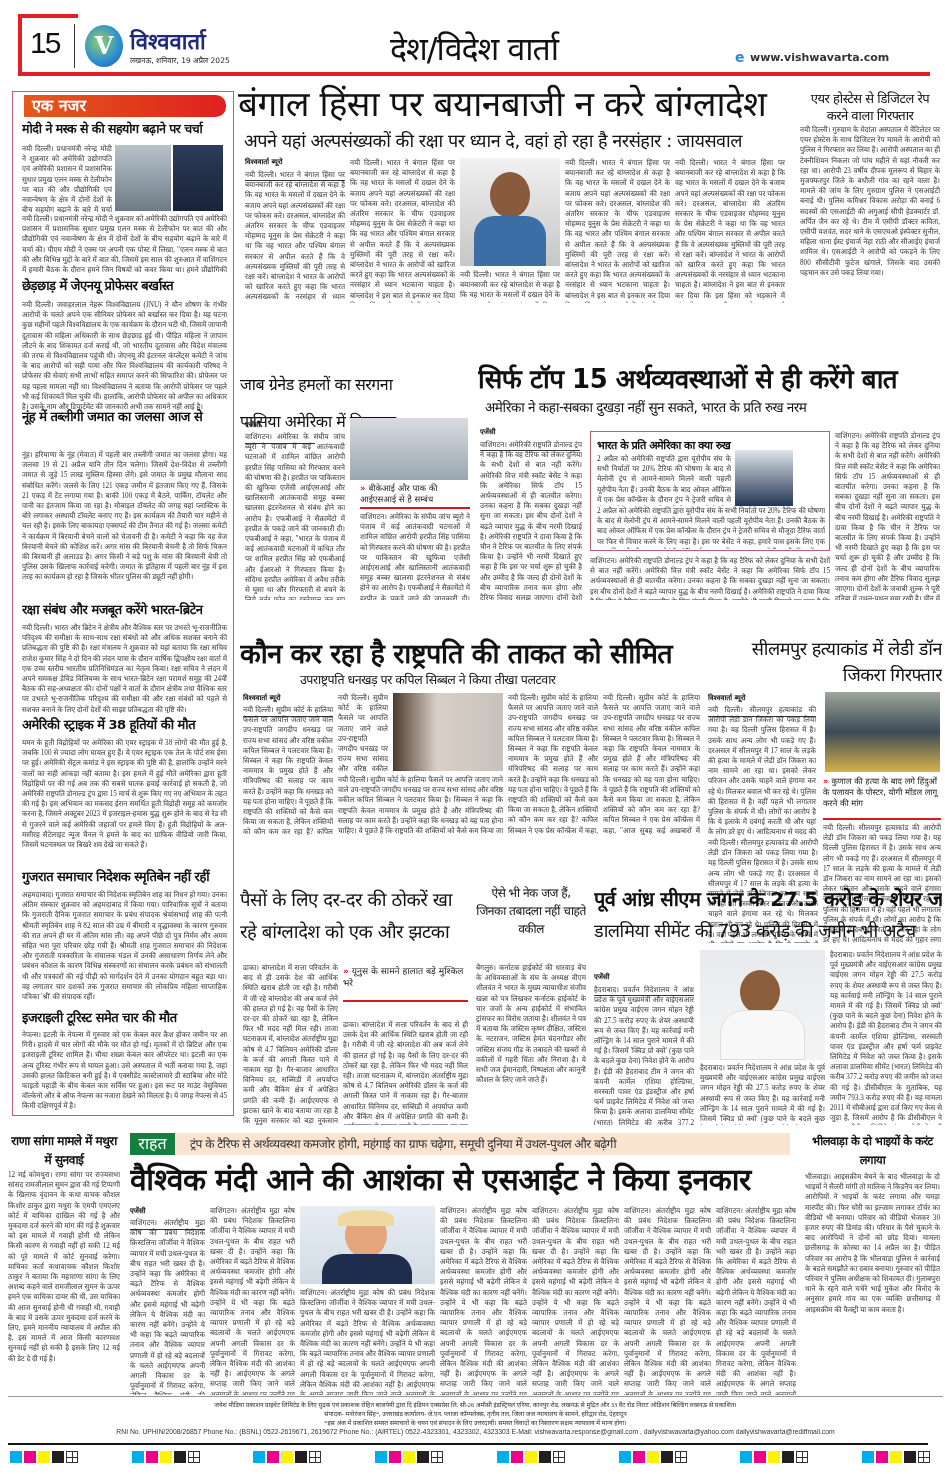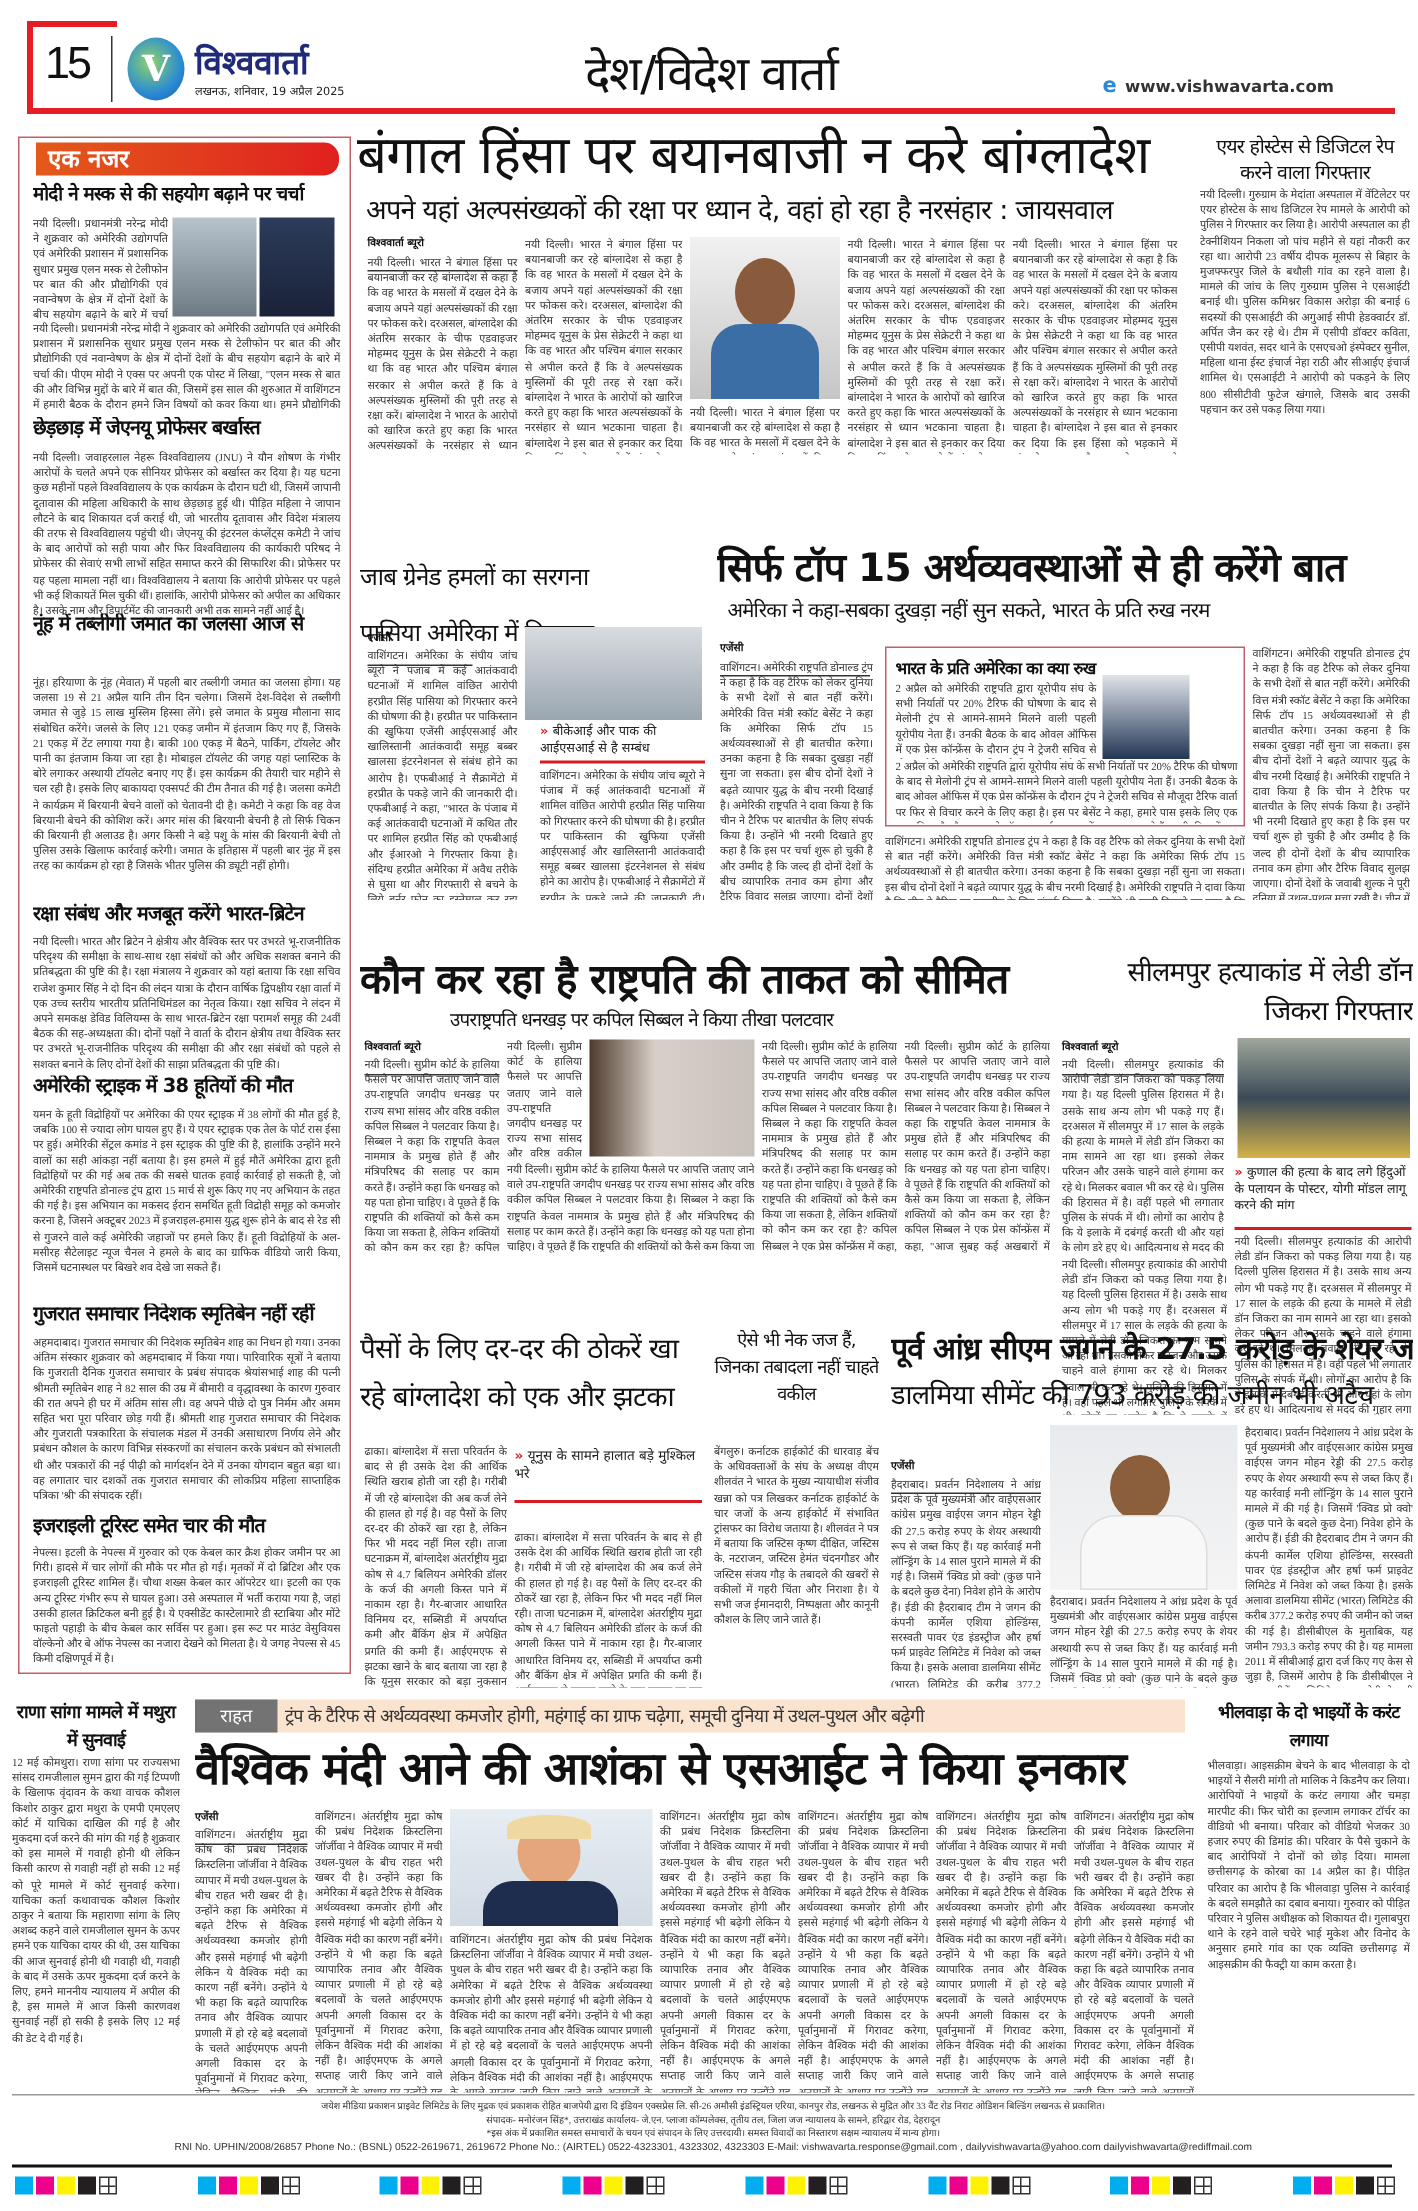--- a/index.html
+++ b/index.html
@@ -142,21 +142,21 @@
   <div style="position:absolute;left:40px;top:20px;width:40px;height:44px;border-radius:50%;background:#8b5e3c"></div>
   <div style="position:absolute;left:20px;top:60px;width:85px;height:50px;border-radius:24px 24px 0 0;background:#f8f8f8;border:1px solid #ddd"></div>
 </div>
 <div class="abs txt" style="left:700px;top:1063px;width:125px;height:62px">हैदराबाद। प्रवर्तन निदेशालय ने आंध्र प्रदेश के पूर्व मुख्यमंत्री और वाईएसआर कांग्रेस प्रमुख वाईएस जगन मोहन रेड्डी की 27.5 करोड़ रुपए के शेयर अस्थायी रूप से जब्त किए हैं। यह कार्रवाई मनी लॉन्ड्रिंग के 14 साल पुराने मामले में की गई है। जिसमें 'क्विड प्रो क्वो' (कुछ पाने के बदले कुछ देना) निवेश होने के आरोप हैं। ईडी की हैदराबाद टीम ने जगन की कंपनी कार्मेल एशिया होल्डिंग्स, सरस्वती पावर एंड इंडस्ट्रीज और हर्षा फर्म प्राइवेट लिमिटेड में निवेश को जब्त किया है। इसके अलावा डालमिया सीमेंट (भारत) लिमिटेड की करीब 377.2 करोड़ रुपए की जमीन को जब्त की गई है। डीसीबीएल के मुताबिक, यह जमीन 793.3 करोड़ रुपए की है। यह मामला 2011 में सीबीआई द्वारा दर्ज किए गए केस से जुड़ा है, जिसमें आरोप है कि डीसीबीएल ने रघुराम सीमेंट्स लिमिटेड (जगन रेड्डी से जुड़ी कंपनी) में 95 करोड़ रुपए निवेश किए थे। इसके बदले में जगन ने अपने पिता, तत्कालीन मुख्यमंत्री वाईएस राजशेखर रेड्डी के प्रभाव का इस्तेमाल कर डीसीबीएल को आंध्र प्रदेश के कडप्पा जिले में 407 हेक्टेयर की खनन लीज दिलवाई थी। सीबीआई ने 2013 में जगन, डीसीबीएल और अन्य के खिलाफ चार्जशीट की थी जिसमें भ्रष्टाचार निवारण अधिनियम की धाराओं में आरोप लगाए गए थे।</div>
 <div class="abs txt" style="left:830px;top:950px;width:112px;height:175px">हैदराबाद। प्रवर्तन निदेशालय ने आंध्र प्रदेश के पूर्व मुख्यमंत्री और वाईएसआर कांग्रेस प्रमुख वाईएस जगन मोहन रेड्डी की 27.5 करोड़ रुपए के शेयर अस्थायी रूप से जब्त किए हैं। यह कार्रवाई मनी लॉन्ड्रिंग के 14 साल पुराने मामले में की गई है। जिसमें 'क्विड प्रो क्वो' (कुछ पाने के बदले कुछ देना) निवेश होने के आरोप हैं। ईडी की हैदराबाद टीम ने जगन की कंपनी कार्मेल एशिया होल्डिंग्स, सरस्वती पावर एंड इंडस्ट्रीज और हर्षा फर्म प्राइवेट लिमिटेड में निवेश को जब्त किया है। इसके अलावा डालमिया सीमेंट (भारत) लिमिटेड की करीब 377.2 करोड़ रुपए की जमीन को जब्त की गई है। डीसीबीएल के मुताबिक, यह जमीन 793.3 करोड़ रुपए की है। यह मामला 2011 में सीबीआई द्वारा दर्ज किए गए केस से जुड़ा है, जिसमें आरोप है कि डीसीबीएल ने रघुराम सीमेंट्स लिमिटेड (जगन रेड्डी से जुड़ी कंपनी) में 95 करोड़ रुपए निवेश किए थे। इसके बदले में जगन ने अपने पिता, तत्कालीन मुख्यमंत्री वाईएस राजशेखर रेड्डी के प्रभाव का इस्तेमाल कर डीसीबीएल को आंध्र प्रदेश के कडप्पा जिले में 407 हेक्टेयर की खनन लीज दिलवाई थी। सीबीआई ने 2013 में जगन, डीसीबीएल और अन्य के खिलाफ चार्जशीट की थी जिसमें भ्रष्टाचार निवारण अधिनियम की धाराओं में आरोप लगाए गए थे।</div>
 
 <div class="abs hd" style="left:8px;top:1132px;width:112px;font-size:12px;line-height:19px;white-space:normal;text-align:center;font-weight:bold">राणा सांगा मामले में मथुरा में सुनवाई</div>
 <div class="abs txt" style="left:8px;top:1170px;width:112px;height:225px">12 मई कोमथुरा। राणा सांगा पर राज्यसभा सांसद रामजीलाल सुमन द्वारा की गई टिप्पणी के खिलाफ वृंदावन के कथा वाचक कौशल किशोर ठाकुर द्वारा मथुरा के एमपी एमएलए कोर्ट में याचिका दाखिल की गई है और मुकदमा दर्ज करने की मांग की गई है शुक्रवार को इस मामले में गवाही होनी थी लेकिन किसी कारण से गवाही नहीं हो सकी 12 मई को पूरे मामले में कोर्ट सुनवाई करेगा। याचिका कर्ता कथावाचक कौशल किशोर ठाकुर ने बताया कि महाराणा सांगा के लिए अशब्द कहने वाले रामजीलाल सुमन के ऊपर हमने एक याचिका दायर की थी, उस याचिका की आज सुनवाई होनी थी गवाही थी, गवाही के बाद में उसके ऊपर मुकदमा दर्ज करने के लिए, हमने माननीय न्यायालय में अपील की है, इस मामले में आज किसी कारणवश सुनवाई नहीं हो सकी है इसके लिए 12 मई की डेट दे दी गई है।</div>
 
 <div class="abs" style="left:130px;top:1133px;width:660px;height:22px;background:#fbe4cf"></div>
-<div class="abs" style="left:130px;top:1133px;width:55px;height:22px;background:#737373;color:#fff;font-size:12px;text-align:center;line-height:22px">राहत</div>
+<div class="abs" style="left:130px;top:1133px;width:45px;height:22px;background:#15803d;color:#fff;font-size:16px;text-align:center;line-height:22px">राहत</div>
 <div class="abs hd" style="left:190px;top:1135px;width:600px;font-size:12px;line-height:18px;color:#333">ट्रंप के टैरिफ से अर्थव्यवस्था कमजोर होगी, महंगाई का ग्राफ चढ़ेगा, समूची दुनिया में उथल-पुथल और बढ़ेगी</div>
 <div class="abs hd" style="left:130px;top:1158px;width:665px;font-size:30px;line-height:44px;font-weight:bold">वैश्विक मंदी आने की आशंका से एसआईट ने किया इनकार</div>
 <div class="abs byl" style="left:130px;top:1206px;width:75px">एजेंसी</div>
 <div class="abs txt" style="left:130px;top:1218px;width:75px;height:177px">वाशिंगटन। अंतर्राष्ट्रीय मुद्रा कोष की प्रबंध निदेशक क्रिस्टलिना जॉर्जीवा ने वैश्विक व्यापार में मची उथल-पुथल के बीच राहत भरी खबर दी है। उन्होंने कहा कि अमेरिका में बढ़ते टैरिफ से वैश्विक अर्थव्यवस्था कमजोर होगी और इससे महंगाई भी बढ़ेगी लेकिन ये वैश्विक मंदी का कारण नहीं बनेंगे। उन्होंने ये भी कहा कि बढ़ते व्यापारिक तनाव और वैश्विक व्यापार प्रणाली में हो रहे बड़े बदलावों के चलते आईएमएफ अपनी अगली विकास दर के पूर्वानुमानों में गिरावट करेगा, लेकिन वैश्विक मंदी की आशंका नहीं है। आईएमएफ के अगले सप्ताह जारी किए जाने वाले अनुमानों के आधार पर उन्होंने यह बात कही। जॉर्जीवा ने कहा कि अमेरिका की ओर से लगाए गए नए टैरिफ और चीन तथा यूरोपीय संघ की ओर से की गई जवाबी कार्रवाई ने वैश्विक व्यापार व्यवस्था को झकझोर दिया है। इससे व्यापार नीति में अत्यधिक अनिश्चितताएं और वित्तीय बाजारों में इक्विटी अस्थिरताएं देखने को मिल रही हैं। उन्होंने कहा, "व्यवधानों की लागत आती है, लेकिन हमारा अनुमान है कि दुनिया भर में मंदी का कारण नहीं बनेगी।" जॉर्जीवा ने कहा कि मंदी वाशिंगटन में विश्व बैंक की बैठक में भाग लेने वाले हैं। उन्होंने कहा कि शुल्क अनिश्चितता का कारण बनते हैं, जो महंगा पड़ सकता है। सप्लाई चैन की जटिलता से कई देशों में शुल्क के कारण एक-एक वस्तु की लागत प्रभावित हो सकती है। जॉर्जीवा ने कहा कि विश्व की वास्तविक अर्थव्यवस्था अभी भी मजबूत है-मजबूत श्रम बाजार और स्थिर वित्तीय प्रणाली। 'वर्ल्ड इकोनॉमिक आउटलुक' जारी करेगी। जॉर्जीवा ने यह नहीं बताया कि नए अनुमानों में कितनी गिरावट होगी, लेकिन उन्होंने देशों को सलाह दी कि वे व्यापार तनाव को कम करें।</div>
 <div class="abs txt" style="left:210px;top:1206px;width:85px;height:189px">वाशिंगटन। अंतर्राष्ट्रीय मुद्रा कोष की प्रबंध निदेशक क्रिस्टलिना जॉर्जीवा ने वैश्विक व्यापार में मची उथल-पुथल के बीच राहत भरी खबर दी है। उन्होंने कहा कि अमेरिका में बढ़ते टैरिफ से वैश्विक अर्थव्यवस्था कमजोर होगी और इससे महंगाई भी बढ़ेगी लेकिन ये वैश्विक मंदी का कारण नहीं बनेंगे। उन्होंने ये भी कहा कि बढ़ते व्यापारिक तनाव और वैश्विक व्यापार प्रणाली में हो रहे बड़े बदलावों के चलते आईएमएफ अपनी अगली विकास दर के पूर्वानुमानों में गिरावट करेगा, लेकिन वैश्विक मंदी की आशंका नहीं है। आईएमएफ के अगले सप्ताह जारी किए जाने वाले अनुमानों के आधार पर उन्होंने यह बात कही। जॉर्जीवा ने कहा कि अमेरिका की ओर से लगाए गए नए टैरिफ और चीन तथा यूरोपीय संघ की ओर से की गई जवाबी कार्रवाई ने वैश्विक व्यापार व्यवस्था को झकझोर दिया है। इससे व्यापार नीति में अत्यधिक अनिश्चितताएं और वित्तीय बाजारों में इक्विटी अस्थिरताएं देखने को मिल रही हैं। उन्होंने कहा, "व्यवधानों की लागत आती है, लेकिन हमारा अनुमान है कि दुनिया भर में मंदी का कारण नहीं बनेगी।" जॉर्जीवा ने कहा कि मंदी वाशिंगटन में विश्व बैंक की बैठक में भाग लेने वाले हैं। उन्होंने कहा कि शुल्क अनिश्चितता का कारण बनते हैं, जो महंगा पड़ सकता है। सप्लाई चैन की जटिलता से कई देशों में शुल्क के कारण एक-एक वस्तु की लागत प्रभावित हो सकती है। जॉर्जीवा ने कहा कि विश्व की वास्तविक अर्थव्यवस्था अभी भी मजबूत है-मजबूत श्रम बाजार और स्थिर वित्तीय प्रणाली। 'वर्ल्ड इकोनॉमिक आउटलुक' जारी करेगी। जॉर्जीवा ने यह नहीं बताया कि नए अनुमानों में कितनी गिरावट होगी, लेकिन उन्होंने देशों को सलाह दी कि वे व्यापार तनाव को कम करें।</div>
 <div class="abs photo" style="left:300px;top:1206px;width:135px;height:78px;background:linear-gradient(#e6edf3,#d2dbe4)">
   <div style="position:absolute;left:45px;top:6px;width:42px;height:46px;border-radius:50%;background:#e4a67a"></div>
   <div style="position:absolute;left:38px;top:4px;width:56px;height:16px;border-radius:50% 50% 0 0;background:#f0d9a0"></div>
   <div style="position:absolute;left:22px;top:48px;width:90px;height:30px;border-radius:20px 20px 0 0;background:#1e2c4d"></div>
 </div>

